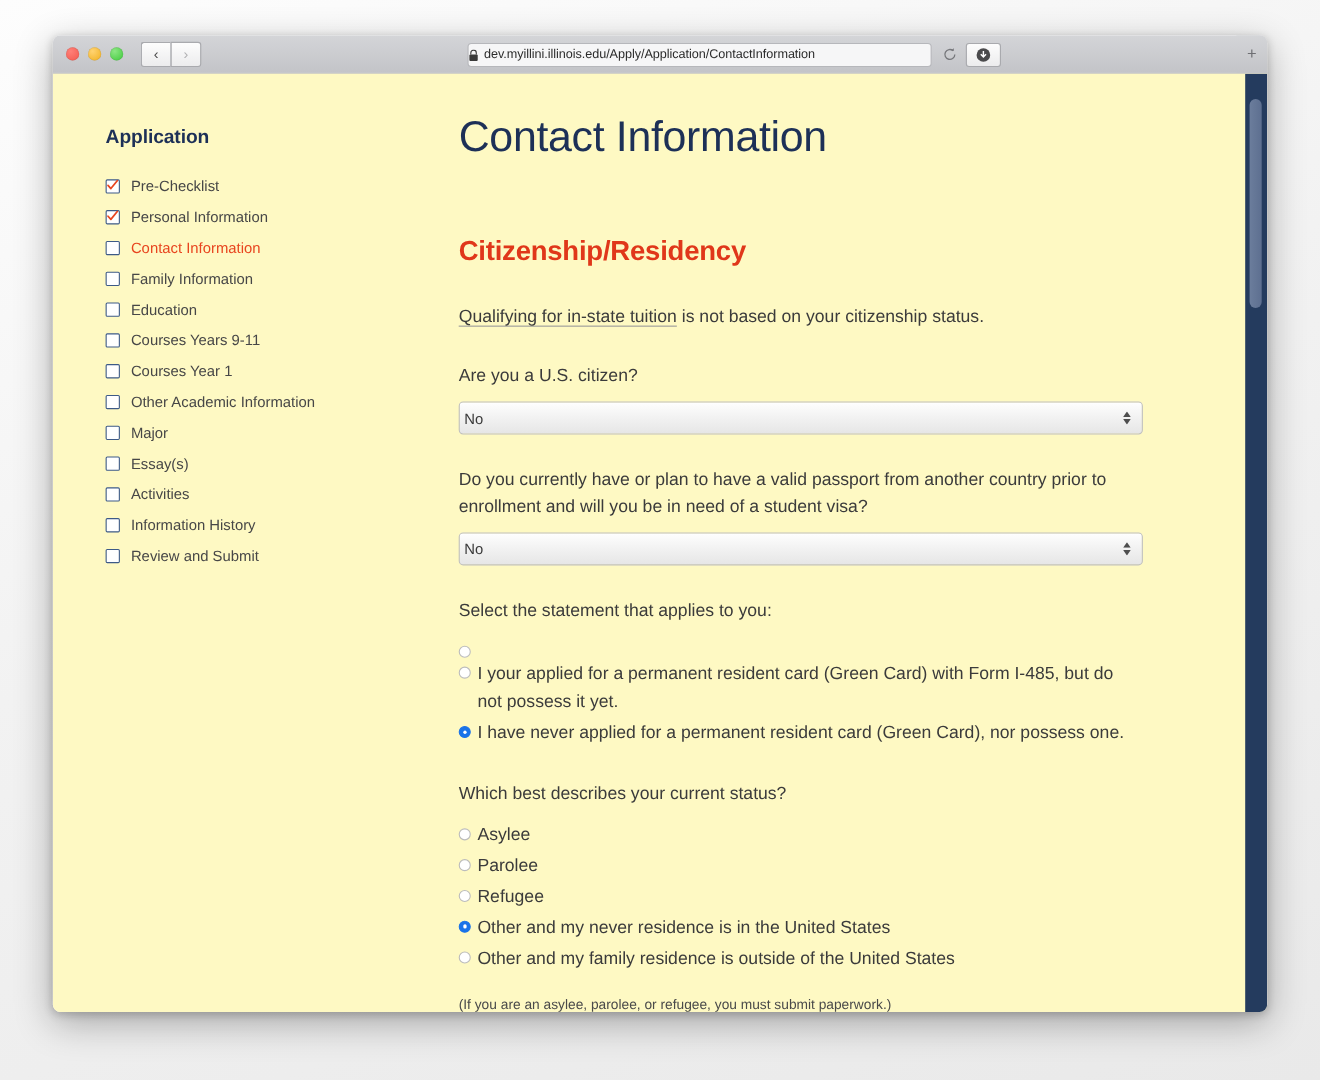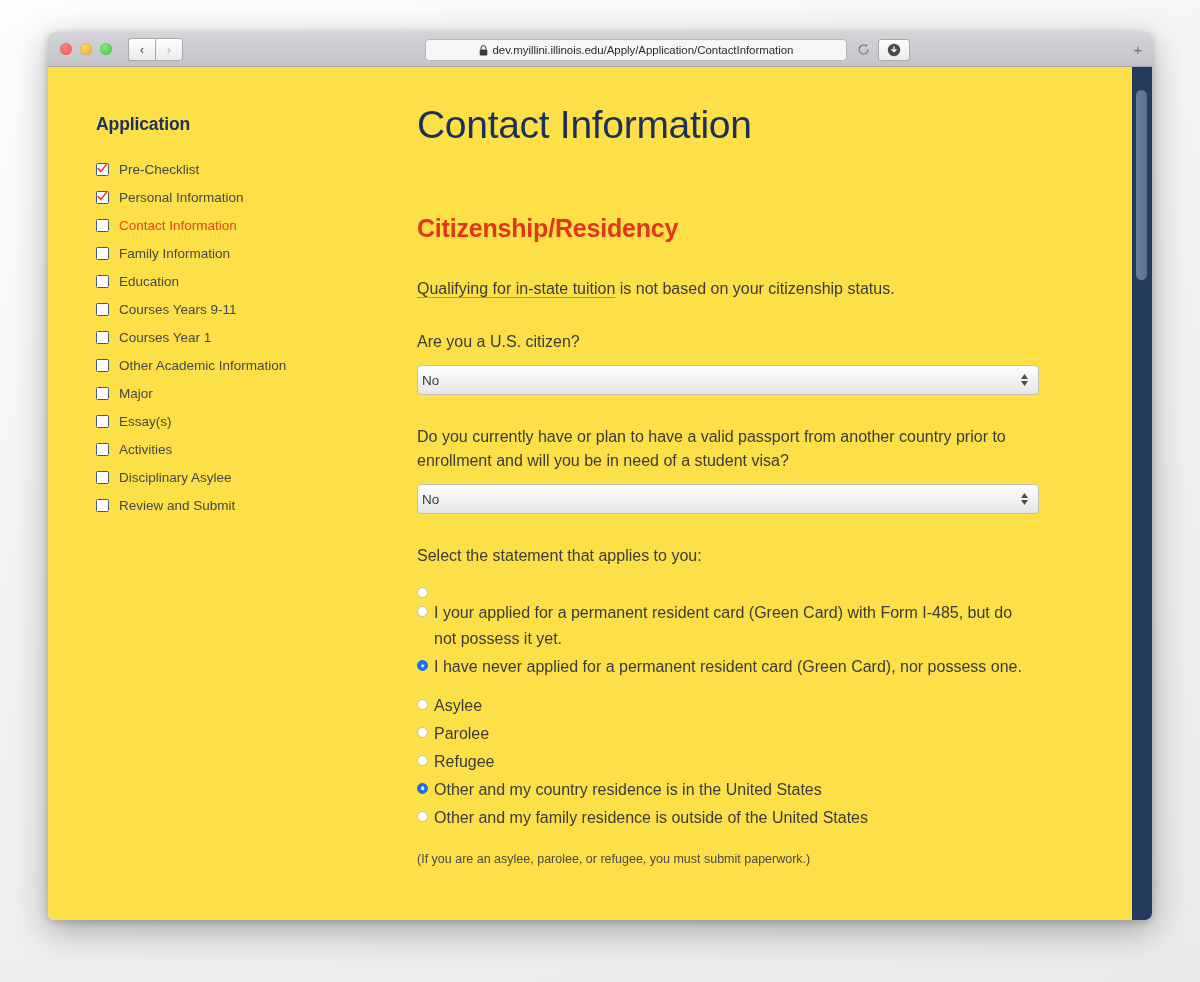--- a/index.html
+++ b/index.html
@@ -76,21 +76,20 @@
     position: absolute;
     left: 377px;
     top: 7px;
     width: 420px;
     height: 20px;
     background: #f6f6f7;
     border: 1px solid #b6b7bb;
     border-radius: 3.5px;
     display: flex;
     align-items: center;
-    justify-content: center;
     gap: 5px;
   }
   #url-text {
     font-size: 11.5px;
     color: #2c2c2c;
     letter-spacing: -0.05px;
     white-space: nowrap;
   }
   .lock-glyph { display: block; }
 
@@ -118,21 +117,21 @@
     display: flex; align-items: center; justify-content: center;
     color: #6e6f73;
     font-size: 15px;
     background: linear-gradient(to bottom, #d4d5d8 0%, #c3c4c8 100%);
   }
 
   
   #viewport {
     position: relative;
     height: 853px;
-    background: #fde047;
+    background: #fef9c3;
     overflow: hidden;
   }
 
   #page {
     position: absolute;
     inset: 0;
     display: flex;
   }
 
   
@@ -393,21 +392,21 @@
               <div class="nav-item">
                 <div class="nav-checkbox"></div>
                 <span class="nav-label">Essay(s)</span>
               </div>
               <div class="nav-item">
                 <div class="nav-checkbox"></div>
                 <span class="nav-label">Activities</span>
               </div>
               <div class="nav-item">
                 <div class="nav-checkbox"></div>
-                <span class="nav-label">Disciplinary Asylee</span>
+                <span class="nav-label">Information History</span>
               </div>
               <div class="nav-item">
                 <div class="nav-checkbox"></div>
                 <span class="nav-label">Review and Submit</span>
               </div>
             </div>
         </div>
 
         <div id="main">
           <h1 id="page-title">Contact Information</h1>
@@ -451,36 +450,37 @@
               <div class="radio-row">
                 <span class="radio-dot"></span>
                 <span class="radio-label">I your applied for a permanent resident card (Green Card) with Form I-485, but do not possess it yet.</span>
               </div>
               <div class="radio-row selected">
                 <span class="radio-dot"></span>
                 <span class="radio-label">I have never applied for a permanent resident card (Green Card), nor possess one.</span>
               </div>
             </div>
 
+          <p class="field-label">Which best describes your current status?</p>
           <div class="radio-group" id="status-options">
               <div class="radio-row">
                 <span class="radio-dot"></span>
                 <span class="radio-label">Asylee</span>
               </div>
               <div class="radio-row">
                 <span class="radio-dot"></span>
                 <span class="radio-label">Parolee</span>
               </div>
               <div class="radio-row">
                 <span class="radio-dot"></span>
                 <span class="radio-label">Refugee</span>
               </div>
               <div class="radio-row selected">
                 <span class="radio-dot"></span>
-                <span class="radio-label">Other and my country residence is in the United States</span>
+                <span class="radio-label">Other and my never residence is in the United States</span>
               </div>
               <div class="radio-row">
                 <span class="radio-dot"></span>
                 <span class="radio-label">Other and my family residence is outside of the United States</span>
               </div>
             </div>
           <p class="helper-note">(If you are an asylee, parolee, or refugee, you must submit paperwork.)</p>
         </div>
       </div>
 

